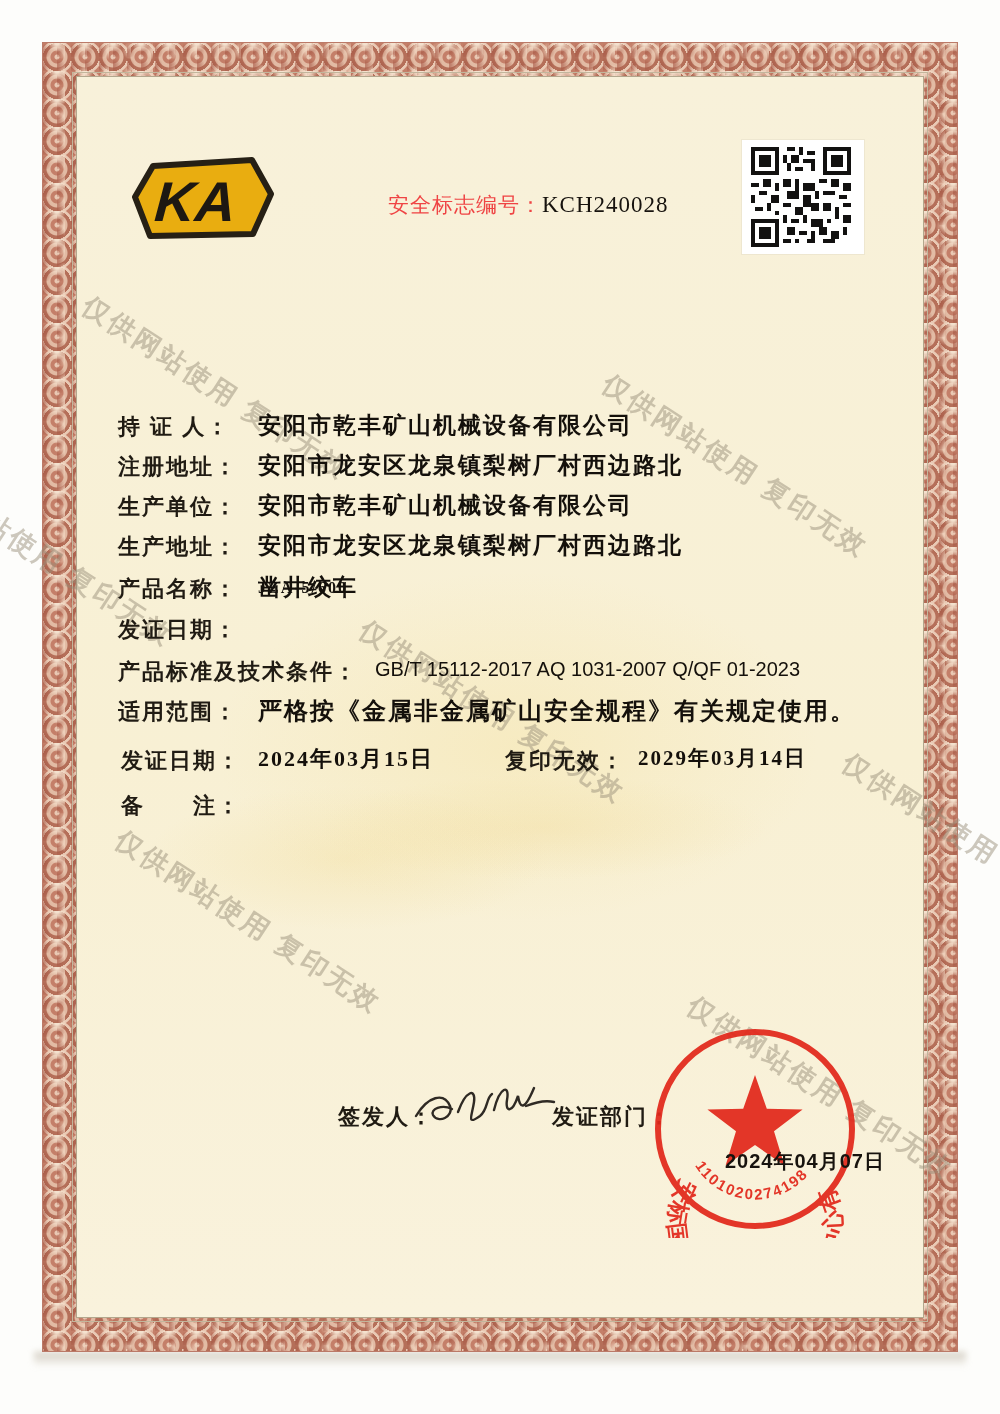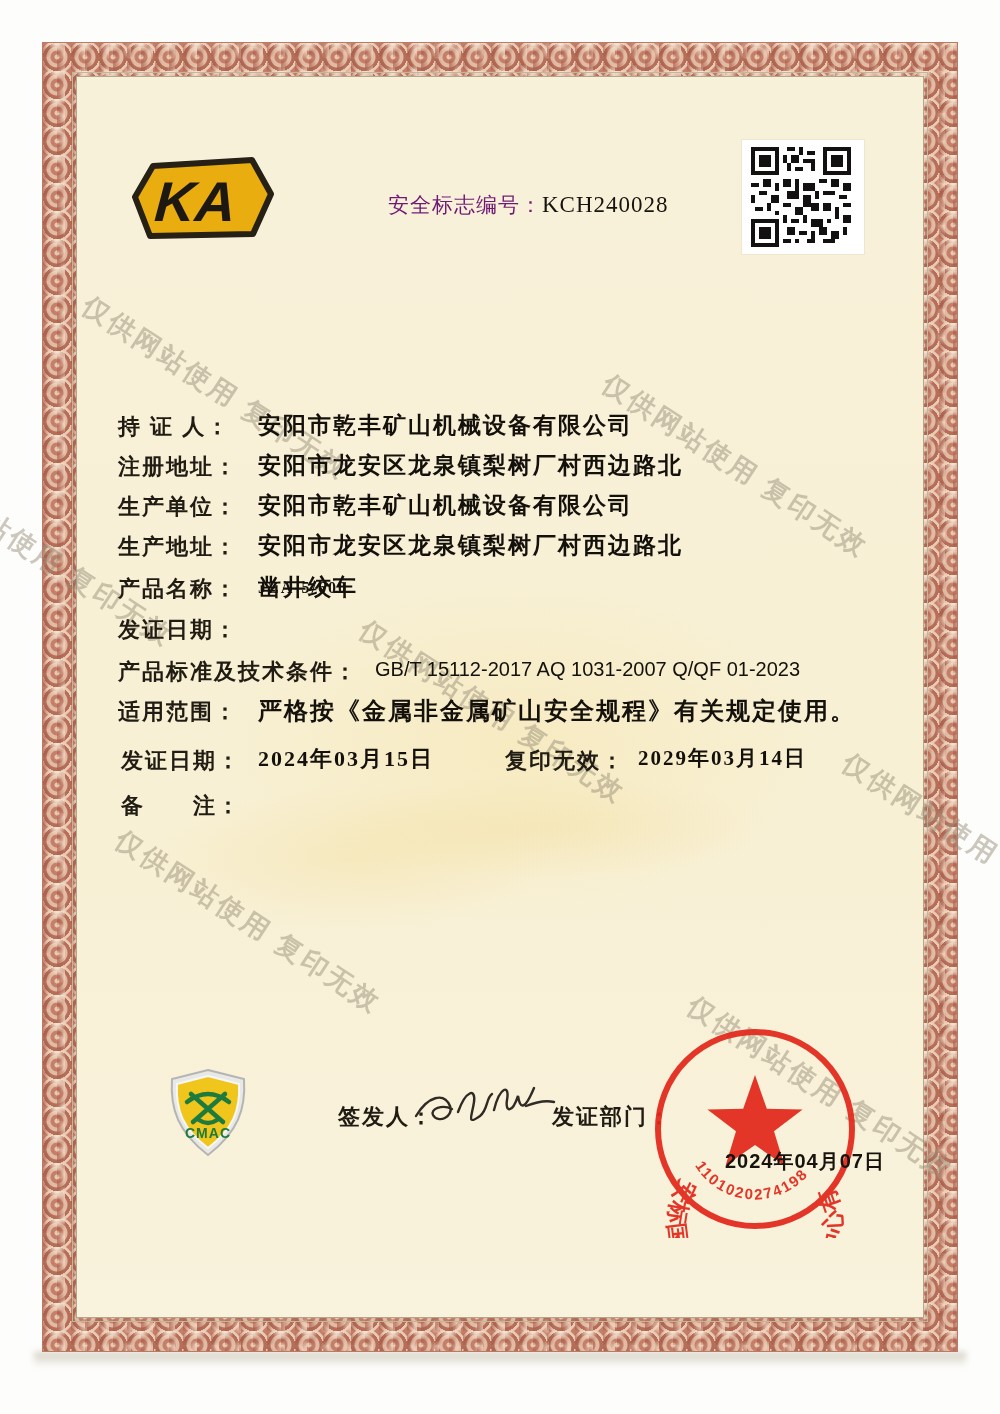--- a/index.html
+++ b/index.html
@@ -44,21 +44,21 @@
     position:absolute;z-index:2;white-space:nowrap;
     font-size:27px;font-weight:bold;letter-spacing:3px;
     color:rgba(150,140,119,.48);
     transform:rotate(33deg);transform-origin:left top;
     pointer-events:none;
   }
   
   .content{position:absolute;inset:0;z-index:3;}
   .abs{position:absolute;}
 
-  .num-label{font-size:21px;color:#701a75;letter-spacing:1px;font-weight:500;}
+  .num-label{font-size:21px;color:#ef4444;letter-spacing:1px;font-weight:500;}
   .num-value{font-size:23px;font-family:"Liberation Serif",serif;color:#17130e;letter-spacing:1px;}
 
   .cert-title{
     left:0;right:0;top:294px;text-align:center;
     font-family:"Liberation Serif",serif;font-weight:bold;
     font-size:48px;letter-spacing:9px;color:#17130d;
   }
 
   .flabel{
     position:absolute;left:118px;
@@ -206,33 +206,20 @@
   <div>
     <span class="flabel" style="top:746px;left:121px">发证日期：</span>
     <span class="fvalue" style="top:744px;left:258px;font-size:22px">2024年03月15日</span>
     <span class="flabel" style="top:746px;left:505px">复印无效：</span>
     <span class="fvalue" style="top:744px;left:638px;font-size:21px">2029年03月14日</span>
   </div>
 
   <span class="flabel" style="top:791px;left:121px">备　　注：</span>
 
 
-  <div class="abs" style="left:165px;top:1068px">
-    <svg width="86" height="90" viewBox="0 0 86 90">
-      <path d="M43,2 L79,11 C81,41 73,64 43,87 C13,64 5,41 7,11 Z" fill="#e8e8e6" stroke="#b4b4b2" stroke-width="2"></path>
-      <path d="M43,8 L74,16 C75.5,42 68,61 43,80 C18,61 10.5,42 12,16 Z" fill="#f0c51c" stroke="#f7f7f5" stroke-width="2"></path>
-      <g stroke="#1e7a3d" stroke-width="4.5" stroke-linecap="round" fill="none">
-        <path d="M22,34 Q43,18 64,34"></path>
-        <path d="M26,26 L58,54"></path>
-        <path d="M60,26 L28,54"></path>
-        <path d="M34,52 Q43,58 52,52"></path>
-      </g>
-      <text x="43" y="70" text-anchor="middle" font-family="Liberation Sans, sans-serif" font-size="14" font-weight="bold" fill="#1e7a3d" letter-spacing="1">CMAC</text>
-    </svg>
-  </div>
 
   <span class="abs sig-label" style="left:338px;top:1102px">签发人：</span>
   <div class="abs" style="left:408px;top:1076px">
     <svg width="150" height="64" viewBox="0 0 150 64">
       <g fill="none" stroke="#2f2a24" stroke-width="2.4" stroke-linecap="round">
         <path d="M8,40 C20,20 36,16 42,30 C46,41 30,48 25,39 C22,33 34,28 44,33"></path>
         <path d="M50,36 C58,14 68,12 66,26 C64,40 58,50 72,40 C80,34 78,22 84,18"></path>
         <path d="M86,34 C92,10 102,8 99,24 C97,36 104,38 110,20 C112,32 116,36 126,12"></path>
         <path d="M118,30 C128,26 138,24 146,26"></path>
       </g>

